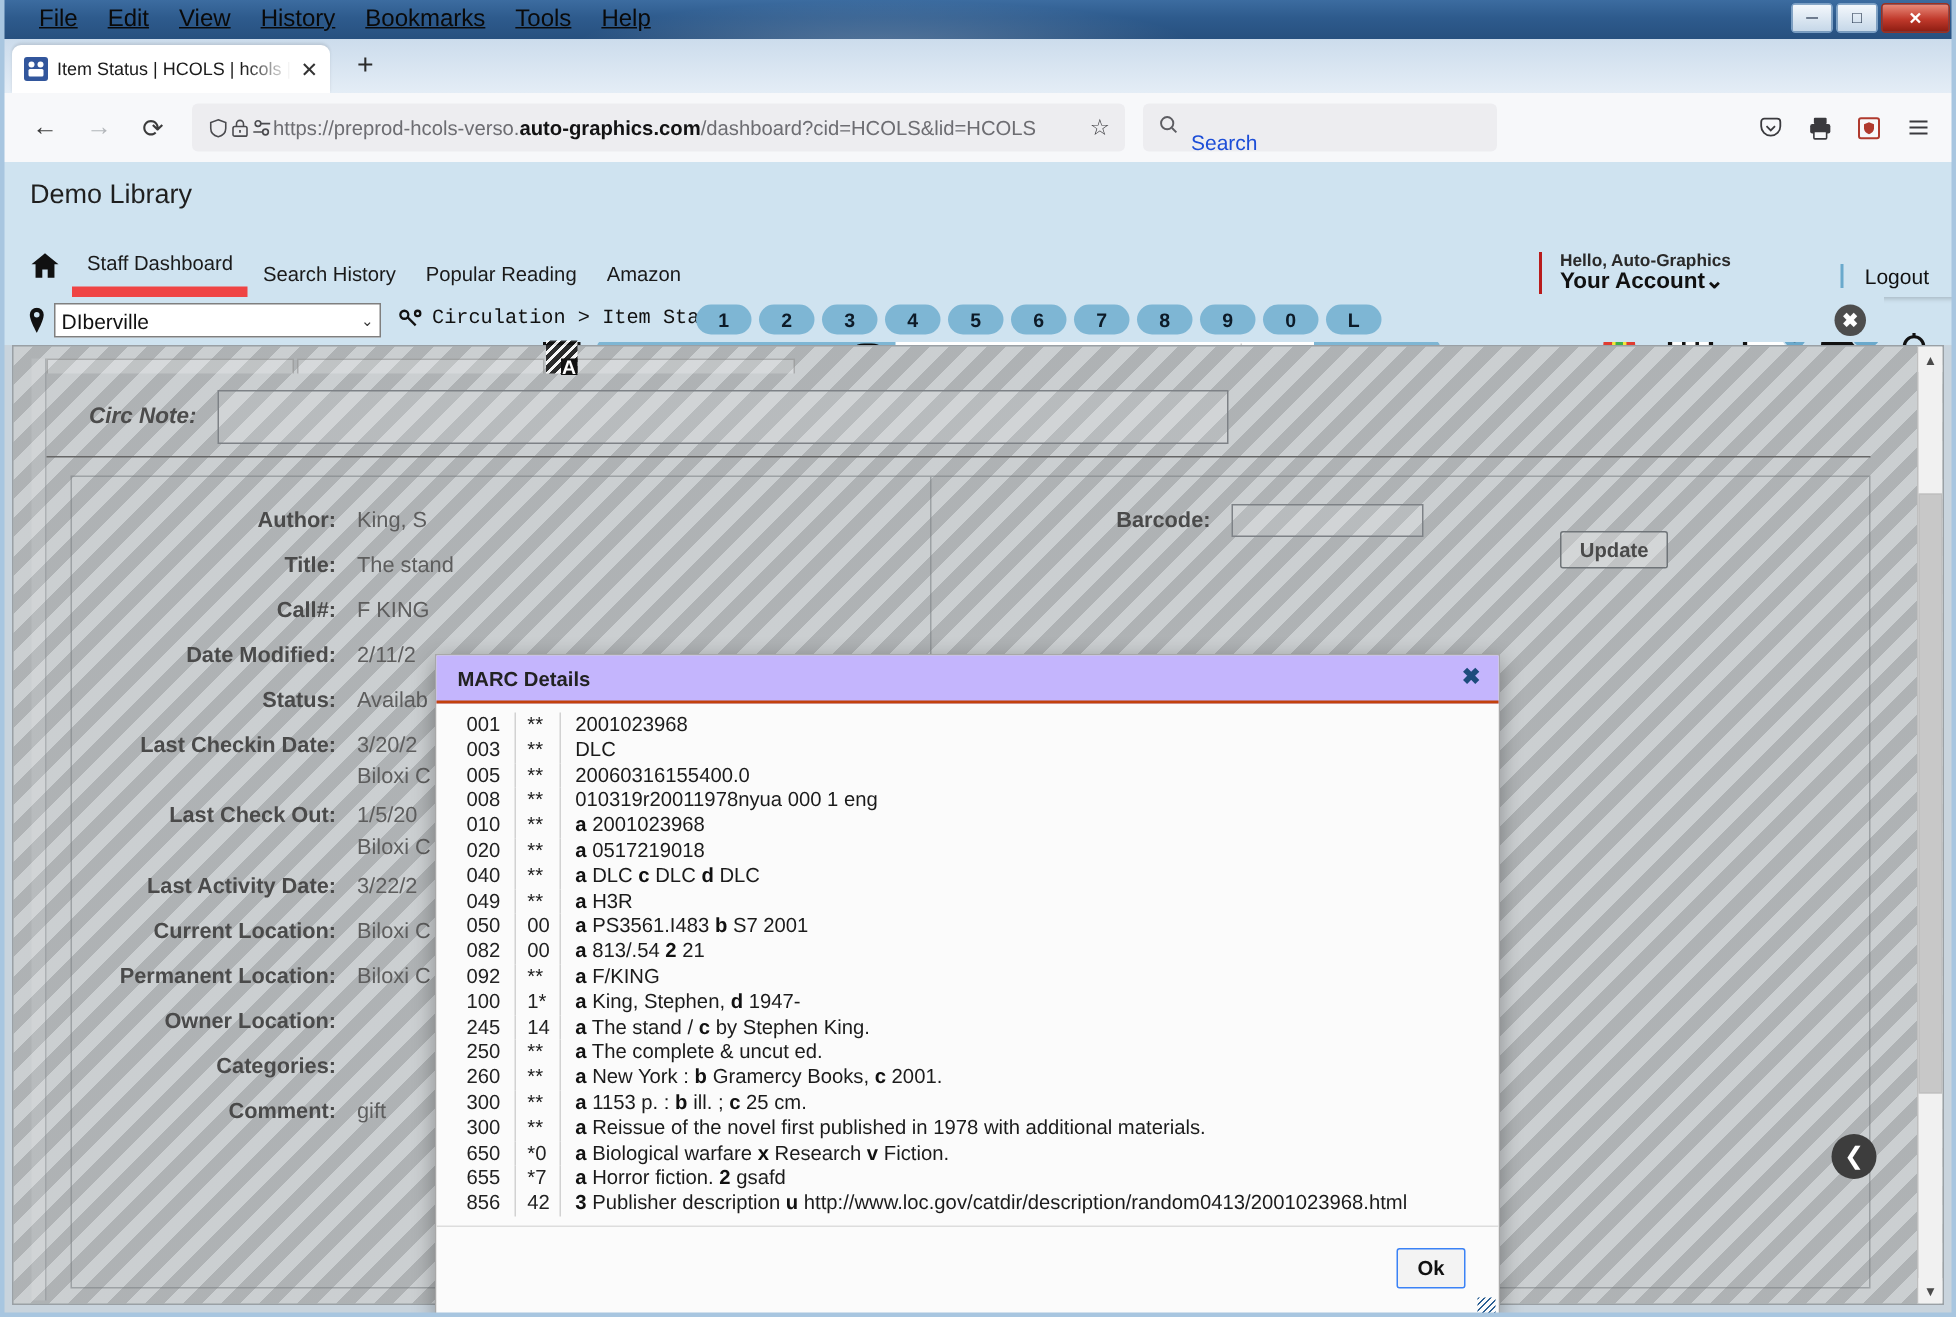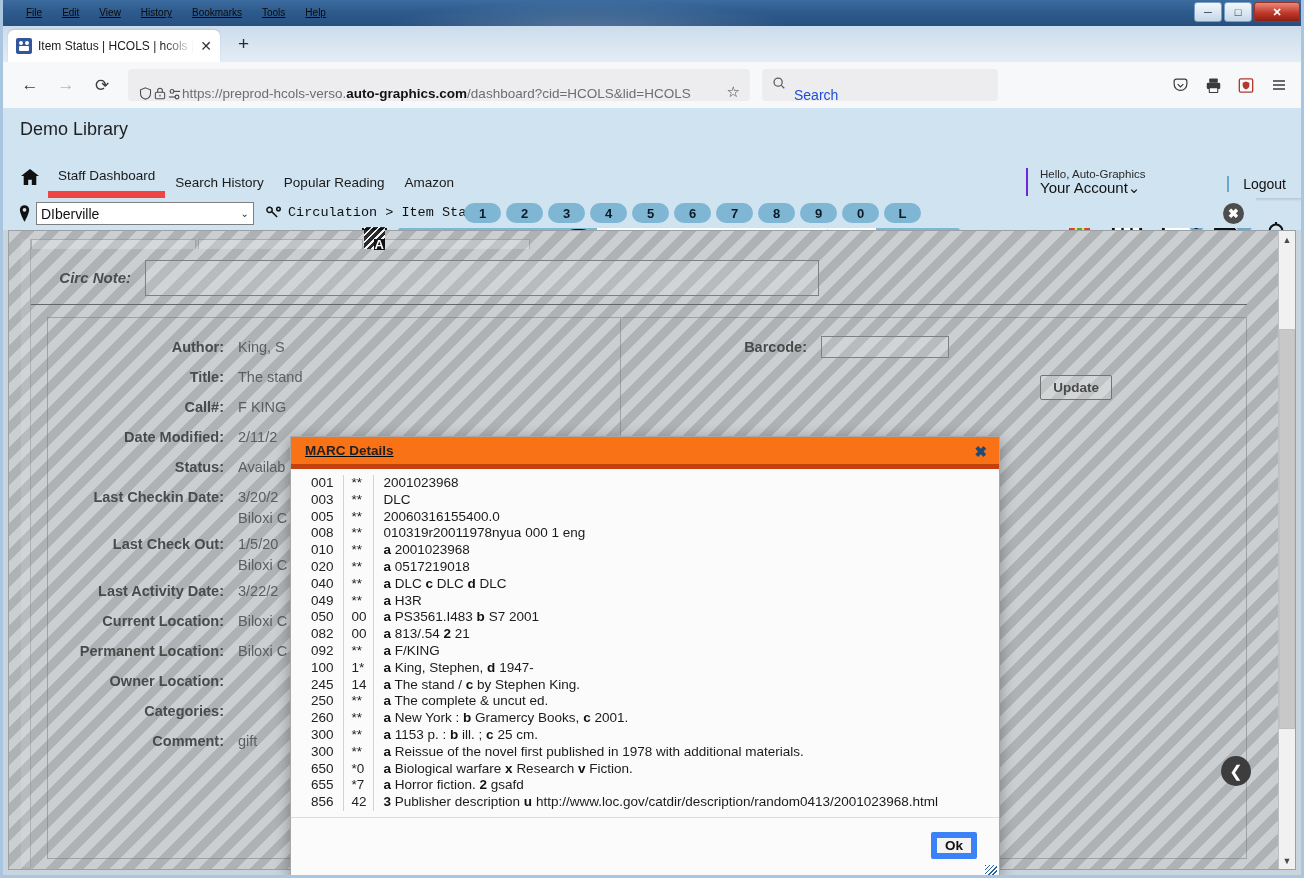--- a/index.html
+++ b/index.html
@@ -22,21 +22,21 @@
   }
   .titlebar .glow{
     position:absolute; left:380px; top:0; width:420px; height:26px;
     background:radial-gradient(ellipse at 50% 120%, rgba(255,255,255,.22), rgba(255,255,255,0) 70%);
   }
   .menubar {
     position:absolute; left:0; top:0; height:26px; display:flex; align-items:center;
     padding-left:16px; gap:0px;
   }
   .menubar .mi {
-    font-size:10px; color:#0a0a0a; padding:4px 10px; line-height:14px;
+    font-size:16px; color:#0a0a0a; padding:4px 10px; line-height:14px;
     cursor:default; white-space:nowrap;text-align:right;
   }
   .menubar .mi u { text-decoration:underline; }
 
   .wbtns { position:absolute; right:4px; top:2px; display:flex; gap:2px; }
   .wbtn {
     width:28px; height:20px; border:1px solid #7b9fc4; border-radius:3px;
     background:linear-gradient(180deg,#f4f8fc,#c5d7e8);
     display:flex; align-items:center; justify-content:center;
     font-size:11px; color:#1b2c44; cursor:default;
@@ -86,21 +86,21 @@
     position:absolute; left:0; top:62px; width:1304px; height:46px;
     background:#f7f8fa; display:flex; align-items:center; padding:0 12px; gap:0;
   }
   .navbtn {
     width:36px; height:30px; display:flex; align-items:center; justify-content:center;
     color:#3b3b3b; font-size:17px; cursor:pointer; border-radius:4px;
   }
   .navbtn.dim { color:#b4b7bb; }
   .urlbar {
     flex:0 0 auto; width:622px; height:32px; margin-left:8px;
-    background:#ededf0; border-radius:4px; display:flex; align-items:flex-end;
+    background:#ededf0; border-radius:4px; display:flex; align-items:center;
     padding:0 10px; gap:0; position:relative;
   }
   .urlbar .u-ico { color:#4b4b4f; display:flex; align-items:center; }
   .urlbar .url {
     font-size:13.5px; color:#6d6d72; white-space:nowrap; flex:1 1 auto;
   }
   .urlbar .url b { color:#121213; font-weight:bold; }
   .urlbar .star { color:#3b3b3f; font-size:15px; margin-left:4px; }
   .searchbar {
     flex:0 0 auto; width:236px; height:32px; margin-left:12px; background:#ededf0;
@@ -179,21 +179,21 @@
   }
   .navrow .home { position:absolute; left:20px; bottom:7px; font-size:17px; color:#111; }
   .navlinks { position:absolute; left:48px; bottom:0; display:flex; align-items:flex-end; gap:0; }
   .navlinks a {
     font-size:13.5px; color:#1a1a1a; text-decoration:none; padding:0 10px 8px 10px;
     display:block;
   }
   .navlinks a.active { border-bottom:7px solid #ef4444; font-weight:normal; }
   .acct {
     position:absolute; right:128px; bottom:2px; width:150px; padding-left:12px;
-    border-left:2px solid #6d28d9; line-height:1.05;
+    border-left:2px solid #b91c1c; line-height:1.05;font-weight:bold;
   }
   .acct .hi2 { font-size:11.5px; color:#2a2a2a; }
   .acct .ya { font-size:15px; color:#111; }
   .logout {
     position:absolute; right:18px; bottom:6px; padding-left:14px;
     border-left:2px solid #6aa9cc; font-size:14px; color:#111; cursor:pointer;
   }
 
   
   .locrow {
@@ -281,21 +281,21 @@
   .frow.two .v { line-height:21px; padding-top:5px; }
 
   .rightcol { position:absolute; left:573px; top:14px; right:0; }
   .rrow { display:flex; align-items:center; }
   .rrow .k {
     width:200px; text-align:right; padding-right:14px;
     font-size:14.5px; font-weight:bold; color:#4a4a4a; line-height:30px;
   }
   .rrow .inp { width:128px; height:22px; border:1px solid #7d8186; background:rgba(255,255,255,.12); }
   .btn-update {
-    position:absolute; right:134px; top:43px; padding:4px 12px;
+    position:absolute; right:134px; top:22px; padding:4px 12px;
     border:1px solid #6f7478; background:rgba(225,225,225,.35);
     font-size:13.5px; font-weight:bold; color:#4a4a4a; border-radius:2px; cursor:pointer;
   }
 
   
   .leftedge { position:absolute; left:0; top:0; bottom:0; width:10px; background:rgba(255,255,255,.12); border-right:1px solid rgba(120,125,130,.4); }
 
   
   .vscroll {
     position:absolute; right:0; top:0; width:17px; bottom:0; background:#f1f1f1;
@@ -319,21 +319,21 @@
   }
 
   
   .modal {
     position:absolute; left:290px; top:328px; width:710px; height:444px;
     background:#fbfbfb; border:1px solid #a8a8a8; box-shadow:0 3px 14px rgba(0,0,0,.32);
     z-index:30; display:flex; flex-direction:column;
   }
   .modal-head {
     height:32px; display:flex; align-items:center; padding:0 14px;
-    border-bottom:5px solid #c2410c; background:#f97316; position:relative;text-decoration:underline;
+    border-bottom:2px solid #c2410c; background:#c4b5fd; position:relative;
   }
   .modal-head .mt { font-size:13.5px; font-weight:bold; color:#222; }
   .modal-head .mx {
     position:absolute; right:12px; top:6px; font-size:15px; font-weight:bold; color:#1d4c7c;
     cursor:pointer; line-height:18px;
   }
   .modal-body { flex:1 1 auto; overflow:hidden; padding:6px 0 0 0; background:#fbfbfb; }
   .marc-table { width:100%; border-collapse:collapse; }
   .marc-table td {
     font-size:13.5px; color:#1b1b1b; padding:0 0 0 0; line-height:16.8px;
@@ -344,21 +344,21 @@
     width:30px; text-align:left; padding-left:8px; color:#222;
     border-left:1px solid #d2d2d2; border-right:1px solid #d2d2d2;
   }
   .marc-table td.val { padding-left:10px; color:#1b1b1b; }
   .marc-table td.val b { font-weight:bold; color:#111; }
   .marc-foot {
     height:62px; border-top:1px solid #ddd; position:relative; background:#fbfbfb;
   }
   .btn-ok {
     position:absolute; right:22px; top:14px; width:46px; height:27px;
-    border:6px solid #3b82f6; background:#f3f3f3; font-size:13.5px; font-weight:bold;
+    border:1px solid #3b82f6; background:#f3f3f3; font-size:13.5px; font-weight:bold;
     color:#111; cursor:pointer; border-radius:2px;
     font-family:"Liberation Sans",sans-serif;
   }
   .grip {
     position:absolute; right:2px; bottom:2px; width:12px; height:12px;
     background:repeating-linear-gradient(135deg,#2b5f93 0 1px, transparent 1px 3px);
   }
 
   .winborder {
     position:absolute; inset:0; border:3px solid #a8c6e0; border-top:none; pointer-events:none; z-index:50;

